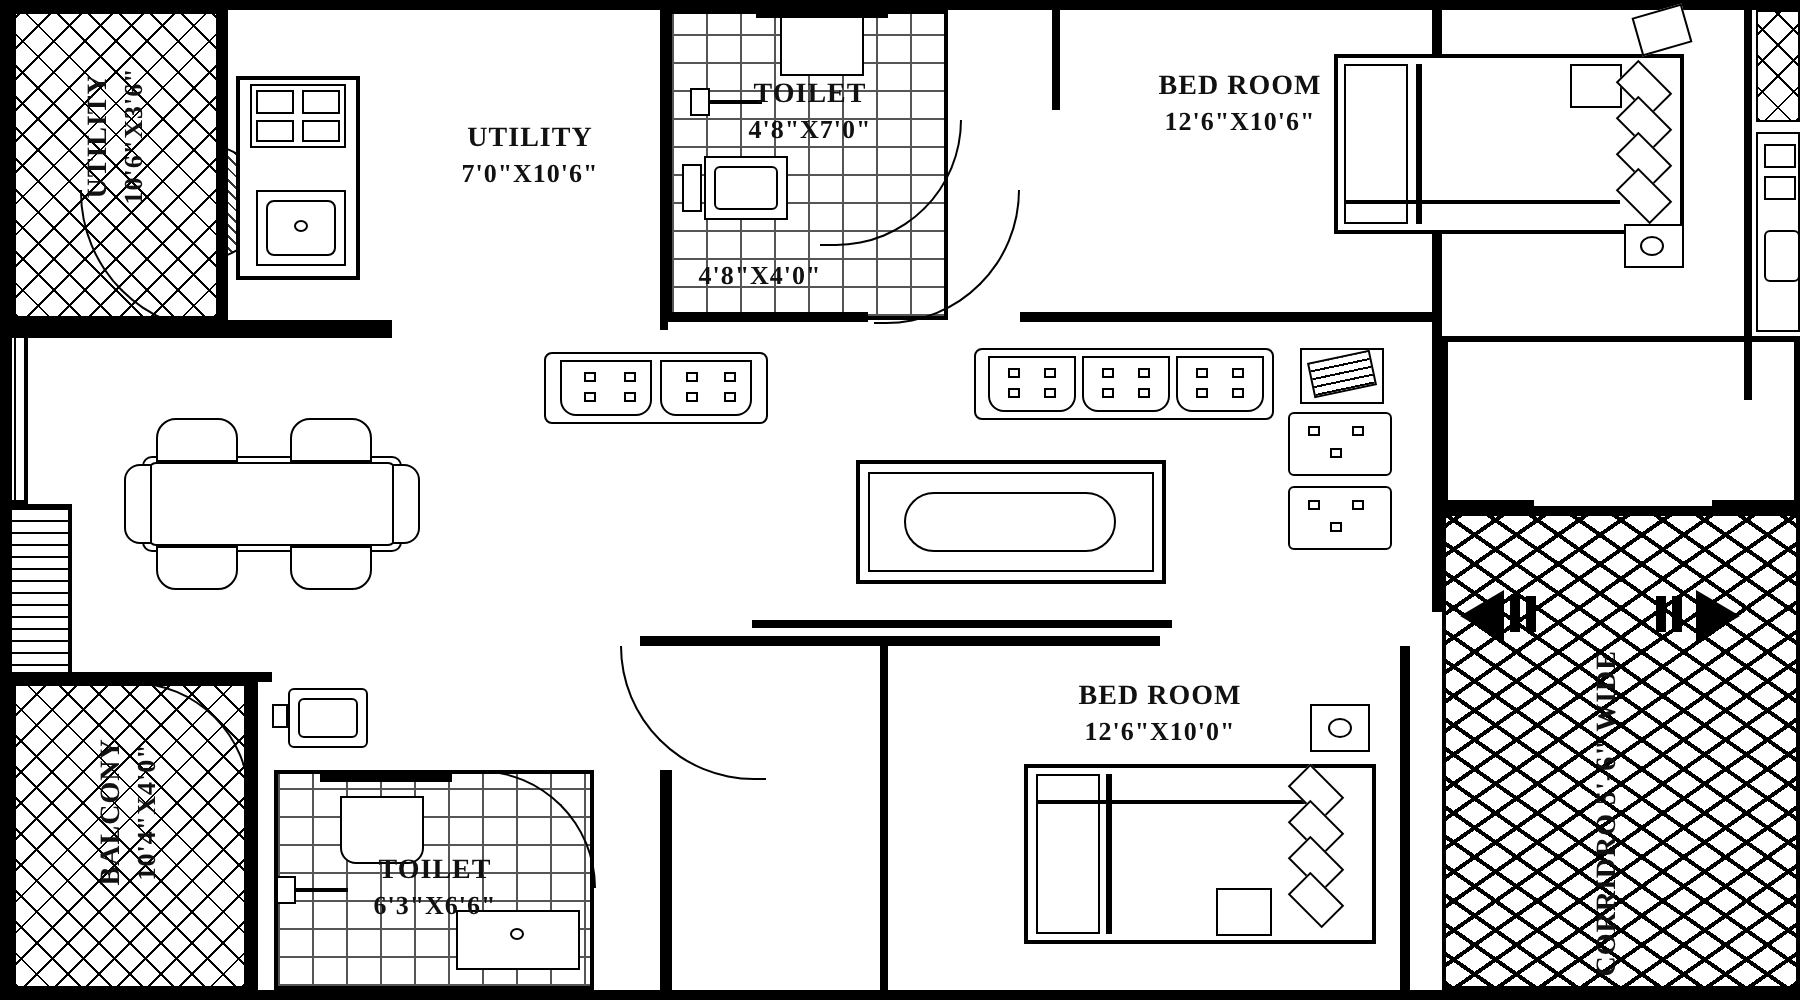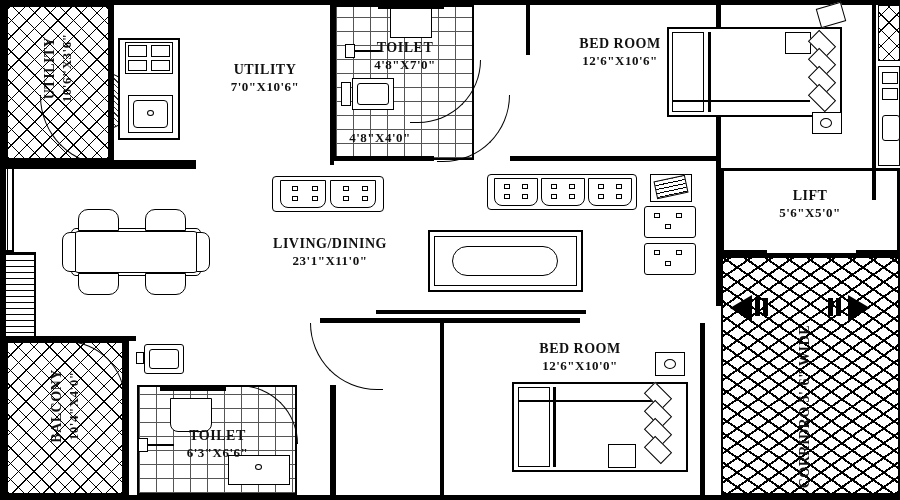--- a/index.html
+++ b/index.html
@@ -148,24 +148,20 @@
 
   <div class="furn" style="left:71px;top:228px;width:130px;height:48px;border-radius:5px;"></div>
   <div class="furn2" style="left:74px;top:231px;width:124px;height:42px;border-radius:4px;"></div>
   <div class="furn2" style="left:78px;top:209px;width:41px;height:22px;border-radius:10px 10px 0 0;"></div>
   <div class="furn2" style="left:145px;top:209px;width:41px;height:22px;border-radius:10px 10px 0 0;"></div>
   <div class="furn2" style="left:78px;top:273px;width:41px;height:22px;border-radius:0 0 10px 10px;"></div>
   <div class="furn2" style="left:145px;top:273px;width:41px;height:22px;border-radius:0 0 10px 10px;"></div>
   <div class="furn2" style="left:62px;top:232px;width:14px;height:40px;border-radius:8px 0 0 8px;"></div>
   <div class="furn2" style="left:196px;top:232px;width:14px;height:40px;border-radius:0 8px 8px 0;"></div>
 
-  <div class="lbl" style="left:240px;top:236px;width:180px;">
-    <span class="nm">LIVING/DINING</span>
-    <span class="dim">23'1"X11'0"</span>
-  </div>
 
   <div class="furn" style="left:272px;top:176px;width:112px;height:36px;border-radius:4px;"></div>
   <div class="furn2" style="left:280px;top:180px;width:46px;height:28px;border-radius:0 0 8px 8px;"></div>
   <div class="furn2" style="left:330px;top:180px;width:46px;height:28px;border-radius:0 0 8px 8px;"></div>
   <div class="cushion" style="left:292px;top:186px;"></div>
   <div class="cushion" style="left:312px;top:186px;"></div>
   <div class="cushion" style="left:292px;top:196px;"></div>
   <div class="cushion" style="left:312px;top:196px;"></div>
   <div class="cushion" style="left:343px;top:186px;"></div>
   <div class="cushion" style="left:362px;top:186px;"></div>
@@ -201,24 +197,20 @@
   <div class="cushion" style="left:654px;top:250px;"></div>
   <div class="cushion" style="left:676px;top:250px;"></div>
   <div class="cushion" style="left:665px;top:261px;"></div>
 
   <div class="furn" style="left:428px;top:230px;width:155px;height:62px;border-width:2px;"></div>
   <div class="furn2" style="left:434px;top:236px;width:143px;height:50px;"></div>
   <div class="furn2" style="left:452px;top:246px;width:106px;height:30px;border-radius:16px;"></div>
 
   <div class="wall" style="left:716px;top:161px;width:5px;height:145px;"></div>
   <div class="room" style="left:721px;top:168px;width:179px;height:88px;border-width:3px;"></div>
-  <div class="lbl" style="left:740px;top:188px;width:140px;">
-    <span class="nm">LIFT</span>
-    <span class="dim">5'6"X5'0"</span>
-  </div>
   <div class="wall" style="left:721px;top:250px;width:46px;height:6px;"></div>
   <div class="wall" style="left:856px;top:250px;width:44px;height:6px;"></div>
 
   <div class="corrhatch" style="position:absolute;left:721px;top:256px;width:179px;height:239px;border:2px solid #000;box-sizing:border-box;"></div>
 
   <div class="arrow arr-l" style="left:730px;top:295px;"></div>
   <div class="bar" style="left:755px;top:298px;width:5px;height:18px;"></div>
   <div class="bar" style="left:763px;top:298px;width:5px;height:18px;"></div>
   <div class="arrow arr-r" style="left:848px;top:295px;"></div>
   <div class="bar" style="left:828px;top:298px;width:5px;height:18px;"></div>

